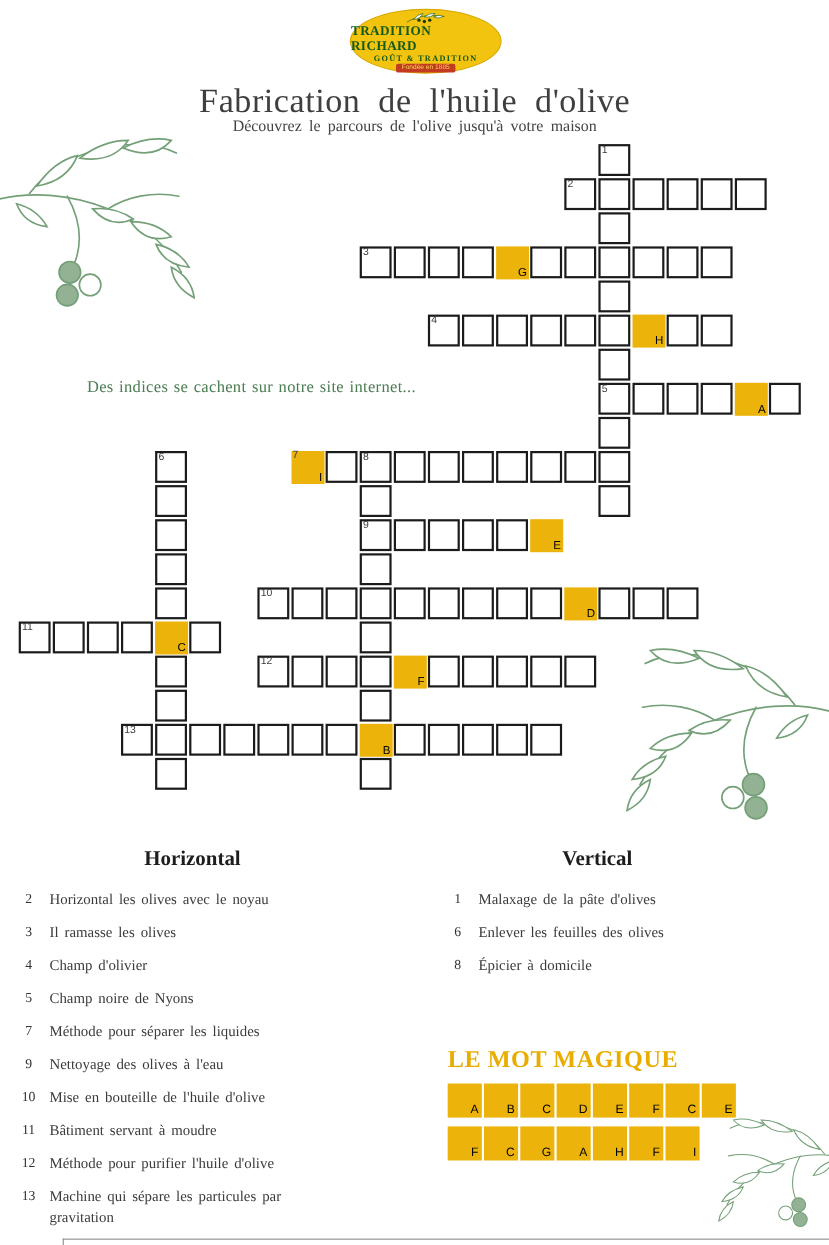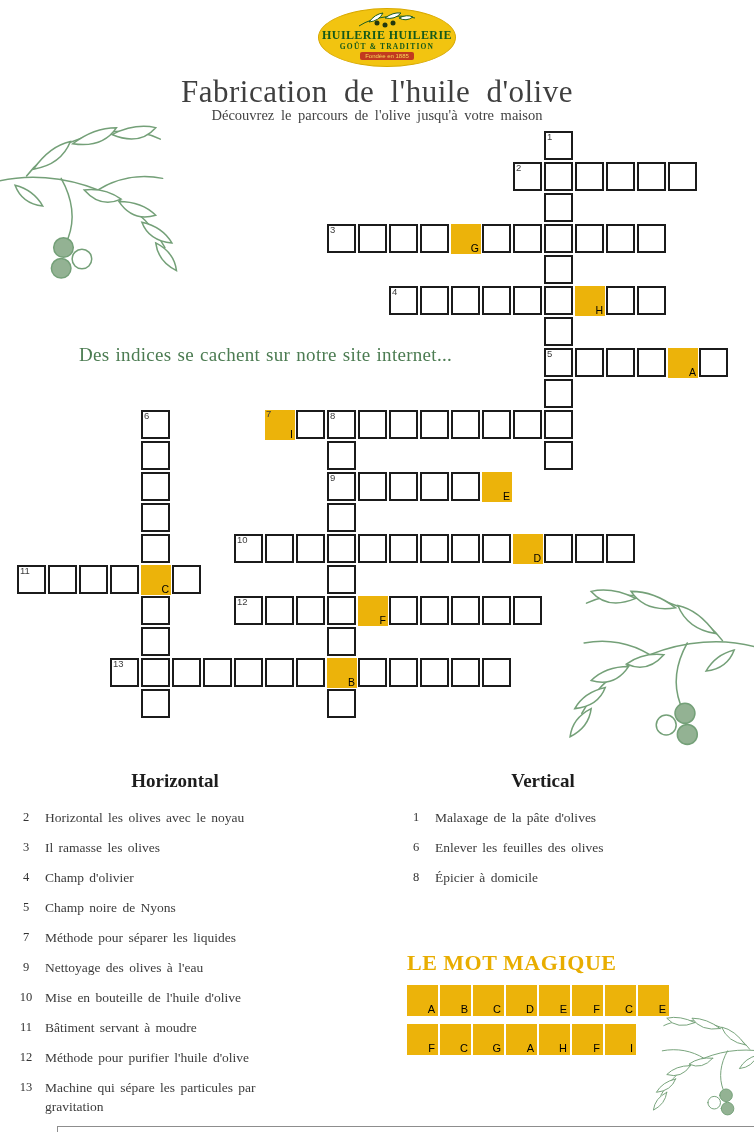--- a/index.html
+++ b/index.html
@@ -13,21 +13,21 @@
   .logo-name{font-size:12px;font-weight:bold;color:#15591a;letter-spacing:.4px;line-height:13px;}
   .logo-tagline{font-size:7.5px;font-weight:bold;color:#15591a;letter-spacing:1.2px;line-height:9px;}
   .logo-founded{margin-top:1px;background:#c23a1f;color:#f6d957;font-size:6px;line-height:8px;
         padding:0 5px;border-radius:2px;font-family:"Liberation Sans",sans-serif;}
 
   
   .title{position:absolute;left:0;top:74px;width:754px;text-align:center;font-size:31px;
          color:#3f3f3f;word-spacing:8px;letter-spacing:.5px;}
   .subtitle{position:absolute;left:0;top:107px;width:754px;text-align:center;font-size:14.5px;
          color:#434343;word-spacing:3px;}
-  .hint{position:absolute;left:79px;top:344px;font-size:19px;color:#4c7c52;letter-spacing:.3px;
+  .hint{position:absolute;left:79px;top:344px;font-size:15px;color:#4c7c52;letter-spacing:.3px;
         word-spacing:1px;}
 
   
   .grid{position:absolute;left:0;top:0;width:754px;height:754px;}
   .cell{position:absolute;width:29px;height:29px;background:#fff;border:2px solid #1b1b1b;
         box-sizing:border-box;}
   .cell.hl{border:none;width:30px;height:30px;}
   .cell .num{position:absolute;top:-2px;left:1px;font:9.5px "Liberation Sans",sans-serif;color:#3c3c3c;}
   .cell .ltr{position:absolute;bottom:0;right:2px;font:10.5px "Liberation Sans",sans-serif;color:#000;}
 
@@ -86,21 +86,21 @@
       <g stroke="#1c5c20" fill="none" stroke-width="1">
         <path d="M3,15 C18,5 42,3 59,7"></path>
         <path d="M13,11 q6,-8 14,-9 q-4,8 -14,9 z" fill="#fff"></path>
         <path d="M29,7 q8,-6 16,-5 q-6,7 -16,5 z" fill="#fff"></path>
         <path d="M43,7 q8,-4 14,-1 q-7,5 -14,1 z" fill="#fff"></path>
       </g>
       <circle cx="21" cy="12" r="2.5" fill="#22380f"></circle>
       <circle cx="29" cy="14" r="2.5" fill="#22380f"></circle>
       <circle cx="37" cy="12" r="2.5" fill="#22380f"></circle>
     </svg>
-    <div class="logo-name">HUILERIE HUILERIE</div>
+    <div class="logo-name">TRADITION RICHARD</div>
     <div class="logo-tagline">GOÛT &amp; TRADITION</div>
     <div class="logo-founded">Fondée en 1885</div>
   </div>
 
   <div class="title">Fabrication de l'huile d'olive</div>
   <div class="subtitle">Découvrez le parcours de l'olive jusqu'à votre maison</div>
   <div class="hint">Des indices se cachent sur notre site internet...</div>
 
   <svg class="branch" style="left:-8px;top:118px" width="196" height="168" viewBox="0 0 170 145">
     <use href="#olive-branch"></use>

